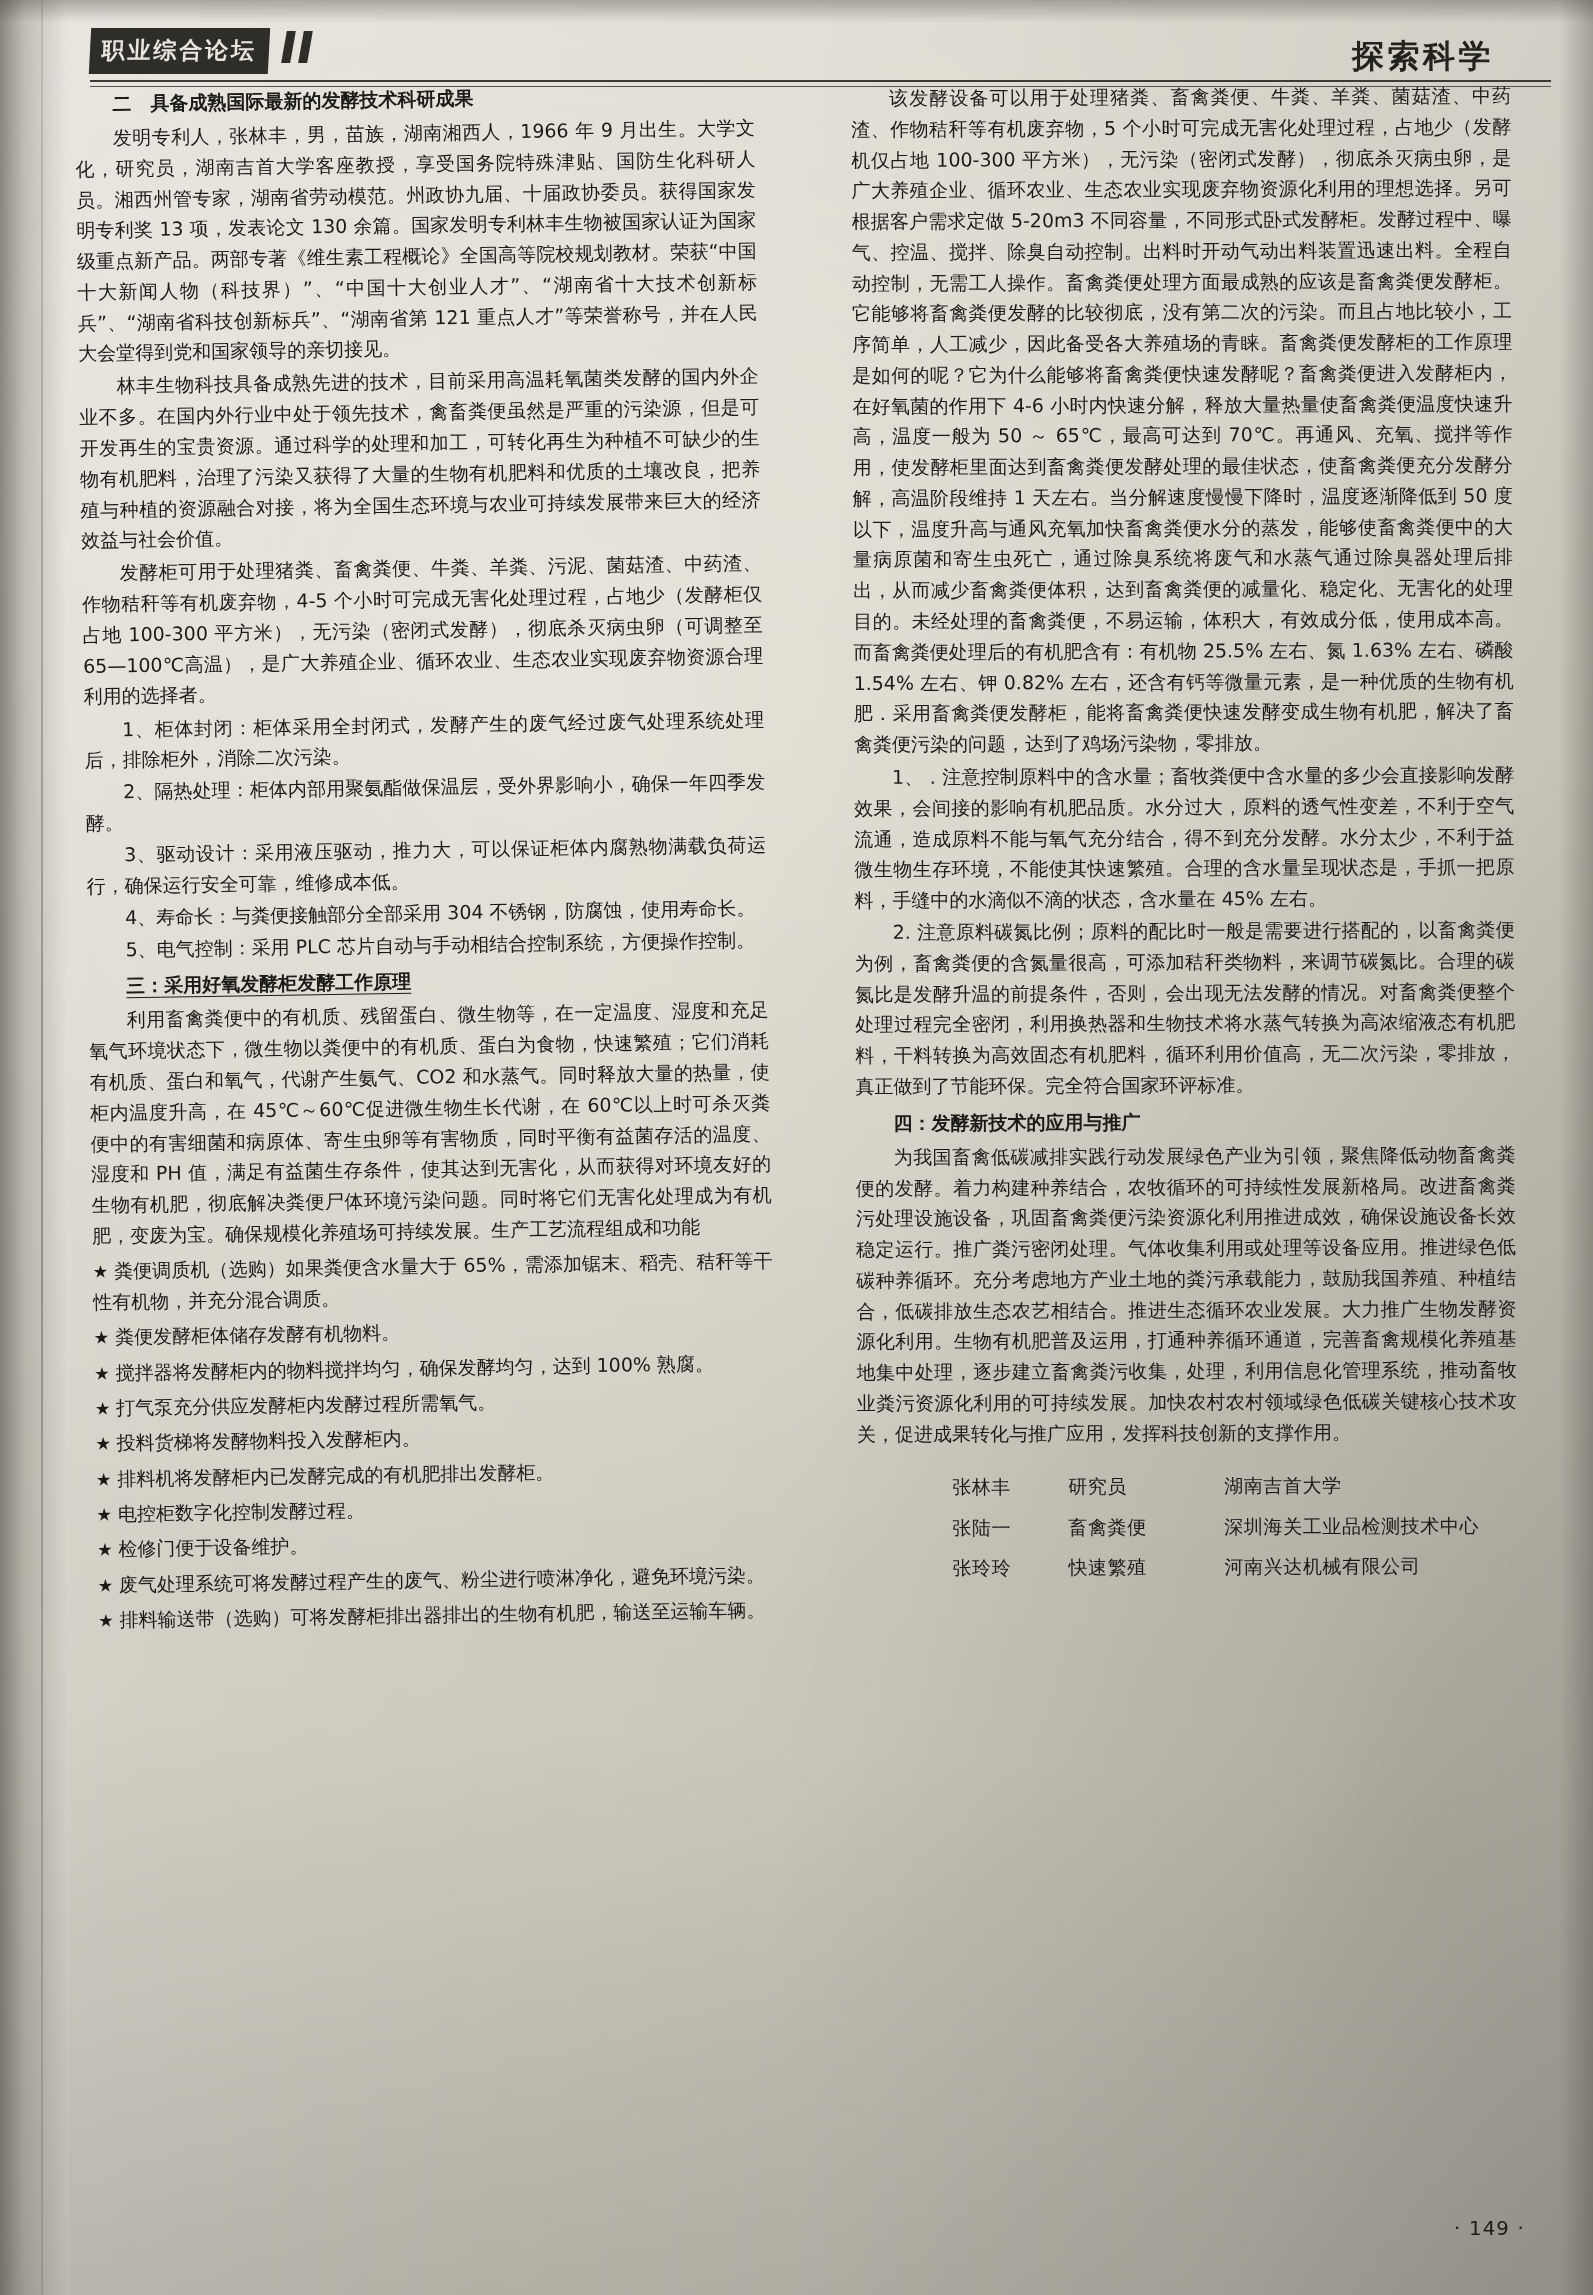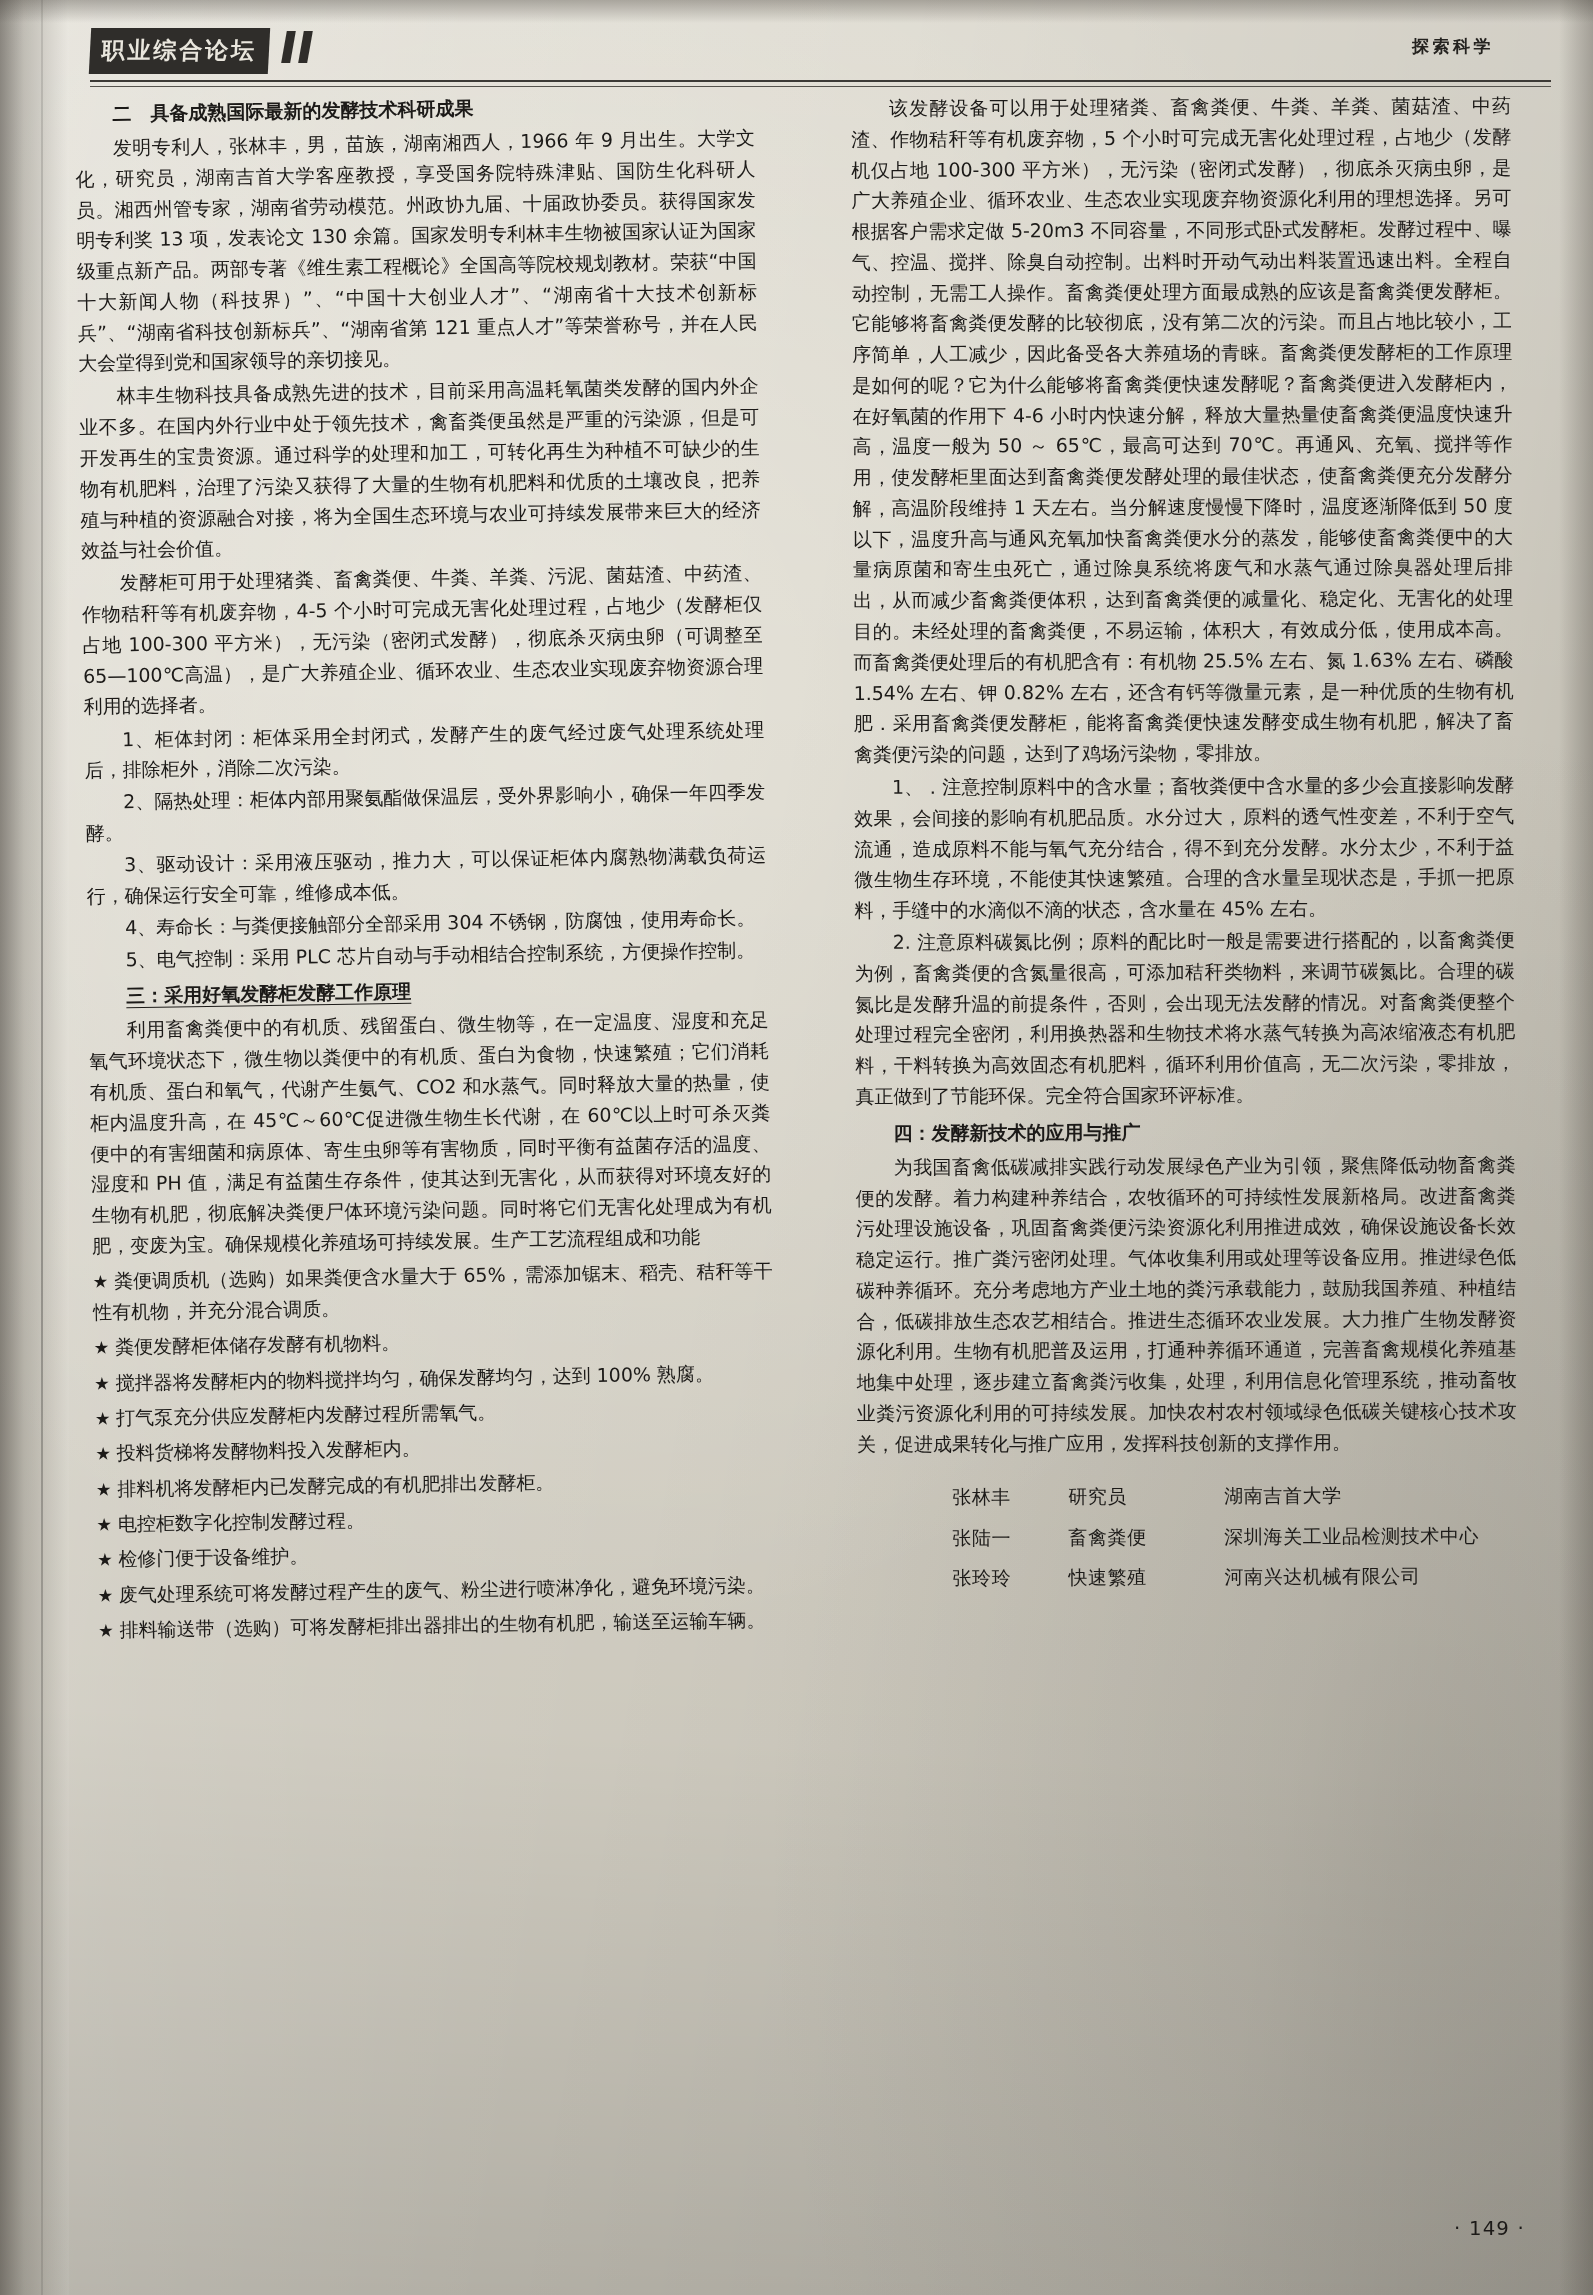--- a/index.html
+++ b/index.html
@@ -100,31 +100,31 @@
     display: block;
     width: 9.3px;
     height: 32px;
     background: #2f2d2a;
     transform: skewX(-10deg);
   }
   .header-right {
     position: absolute;
     right: 69px;
     top: 11.6px;
-    font-size: 17px;
+    font-size: 32px;
     font-weight: bold;
     letter-spacing: 3.5px;
     color: #24221f;
     text-align: center;
   }
 
   
   .columns {
     position: absolute;
-    top: 93px;
+    top: 83px;
     left: 0;
     width: 1580px;
     height: 2142px;
   }
   .col {
     position: absolute;
     top: 0;
     font-size: 19px;
     line-height: 1.62;
     color: #1c1a18;

